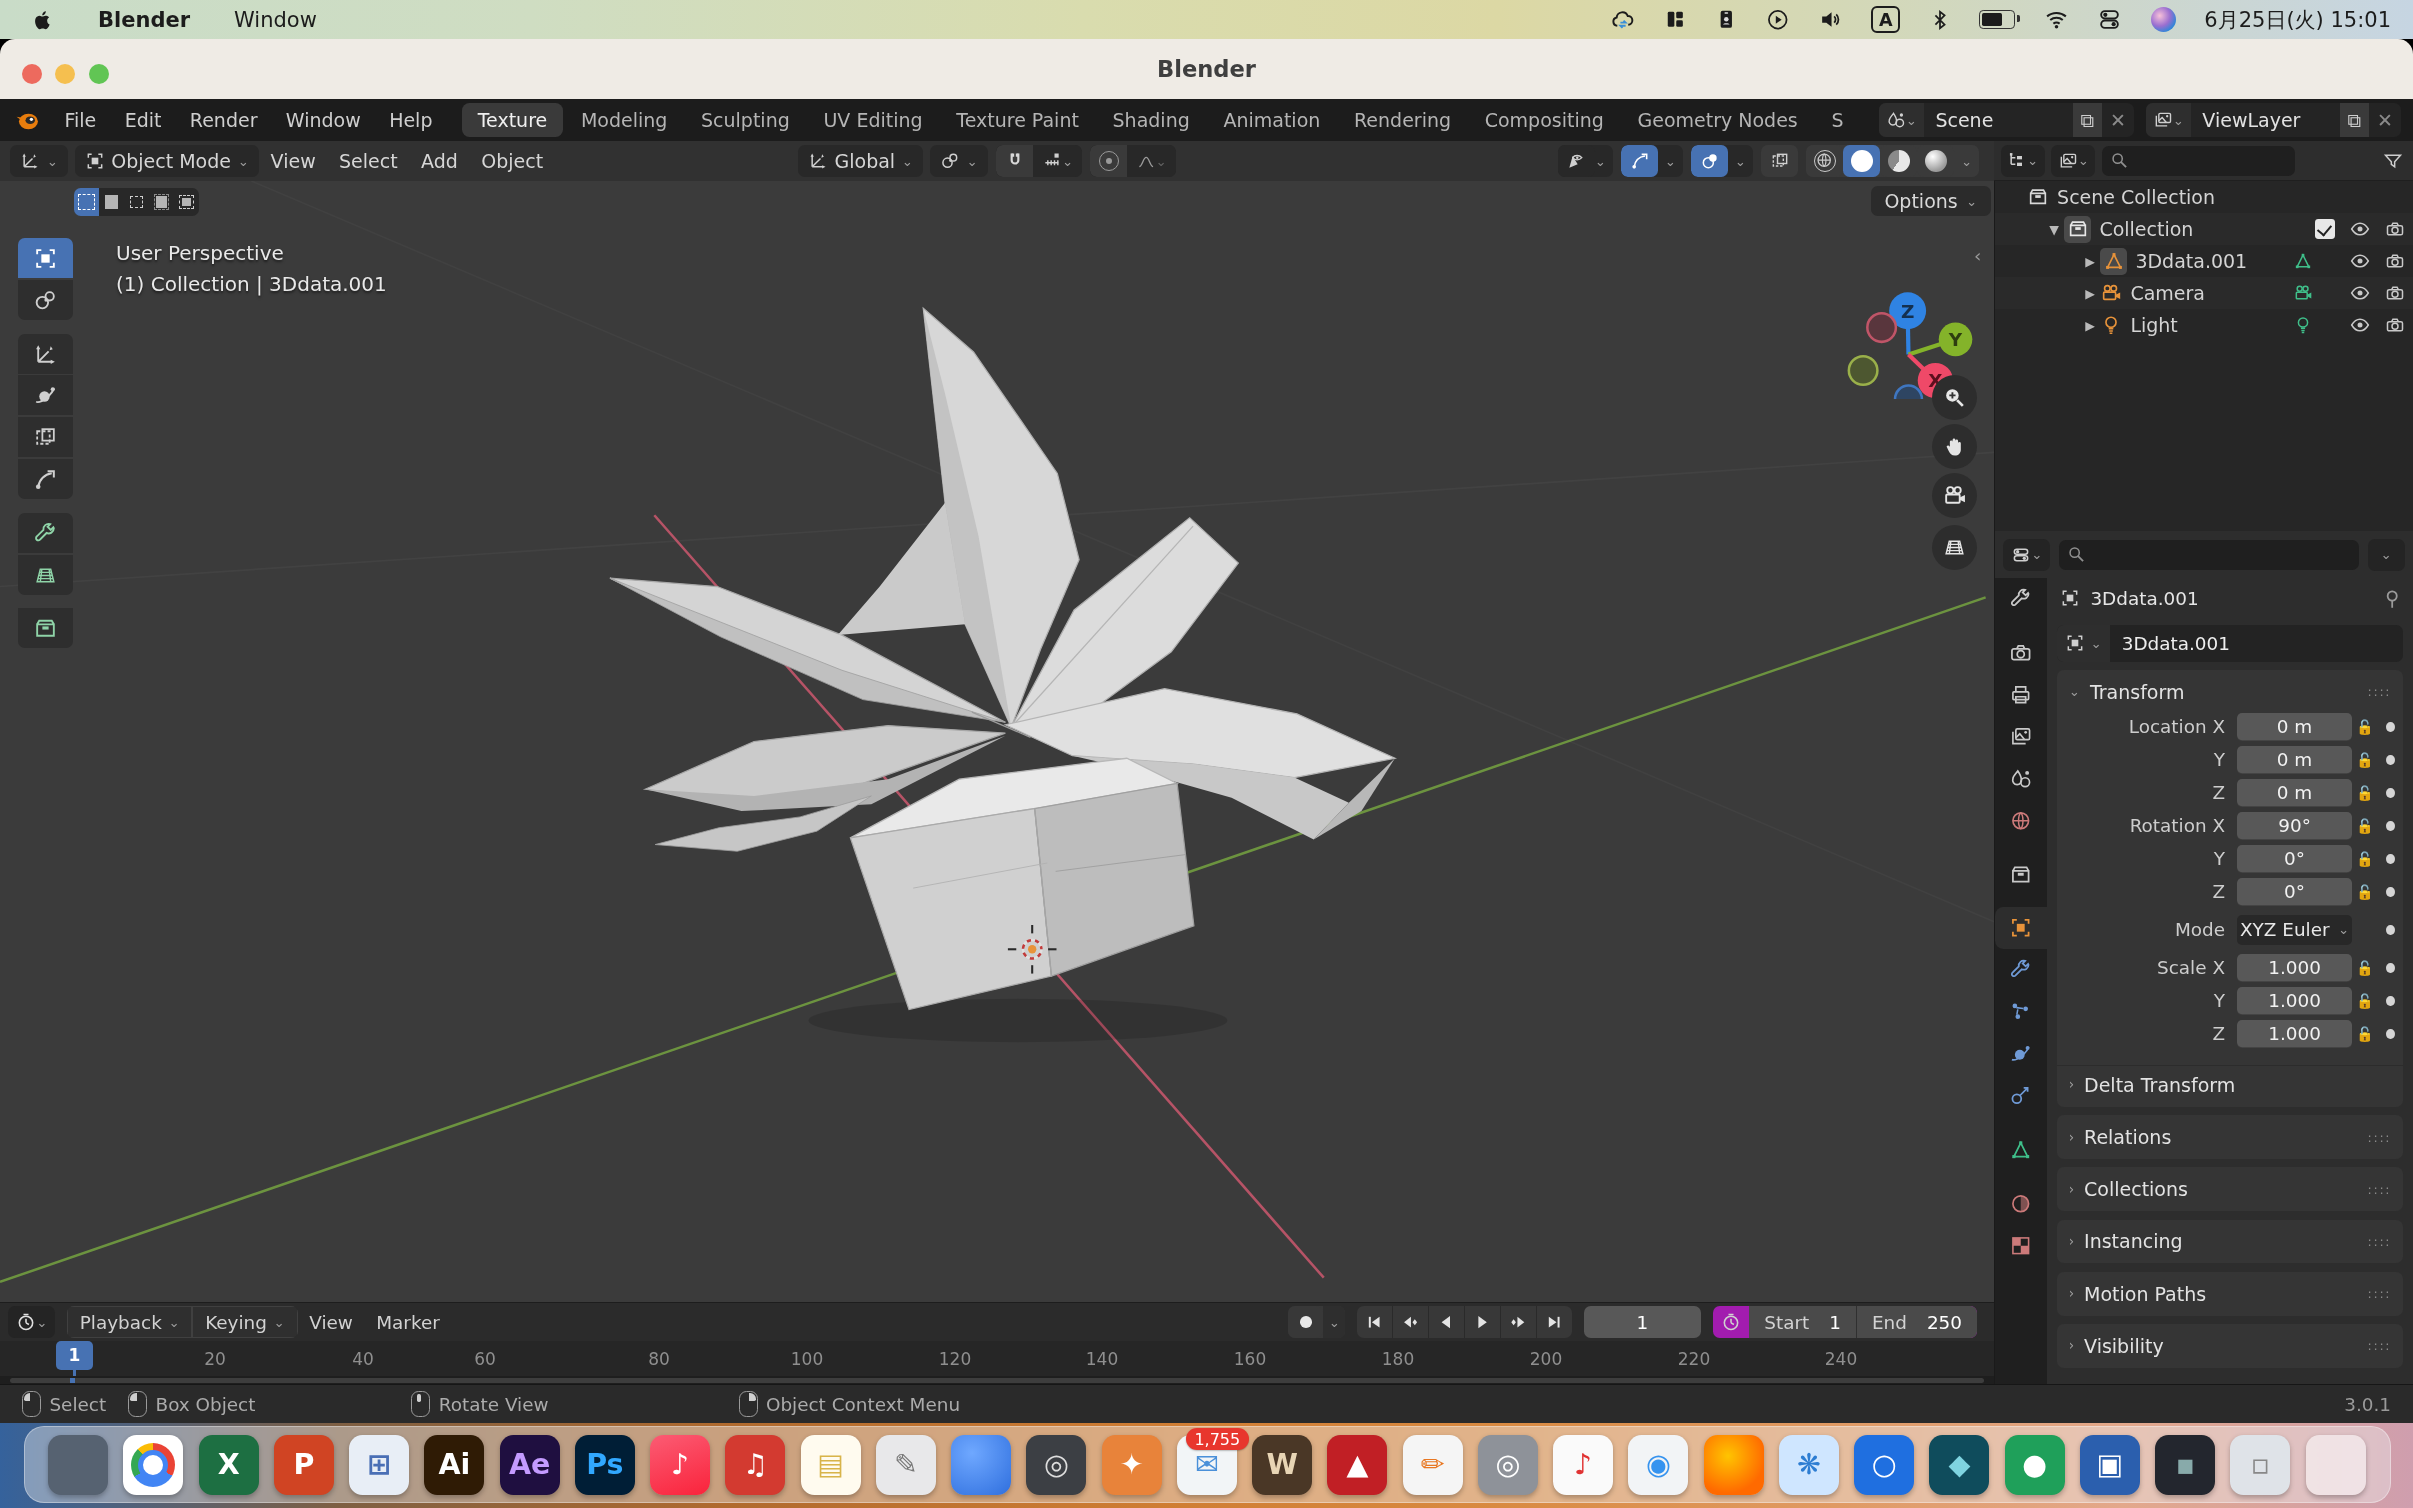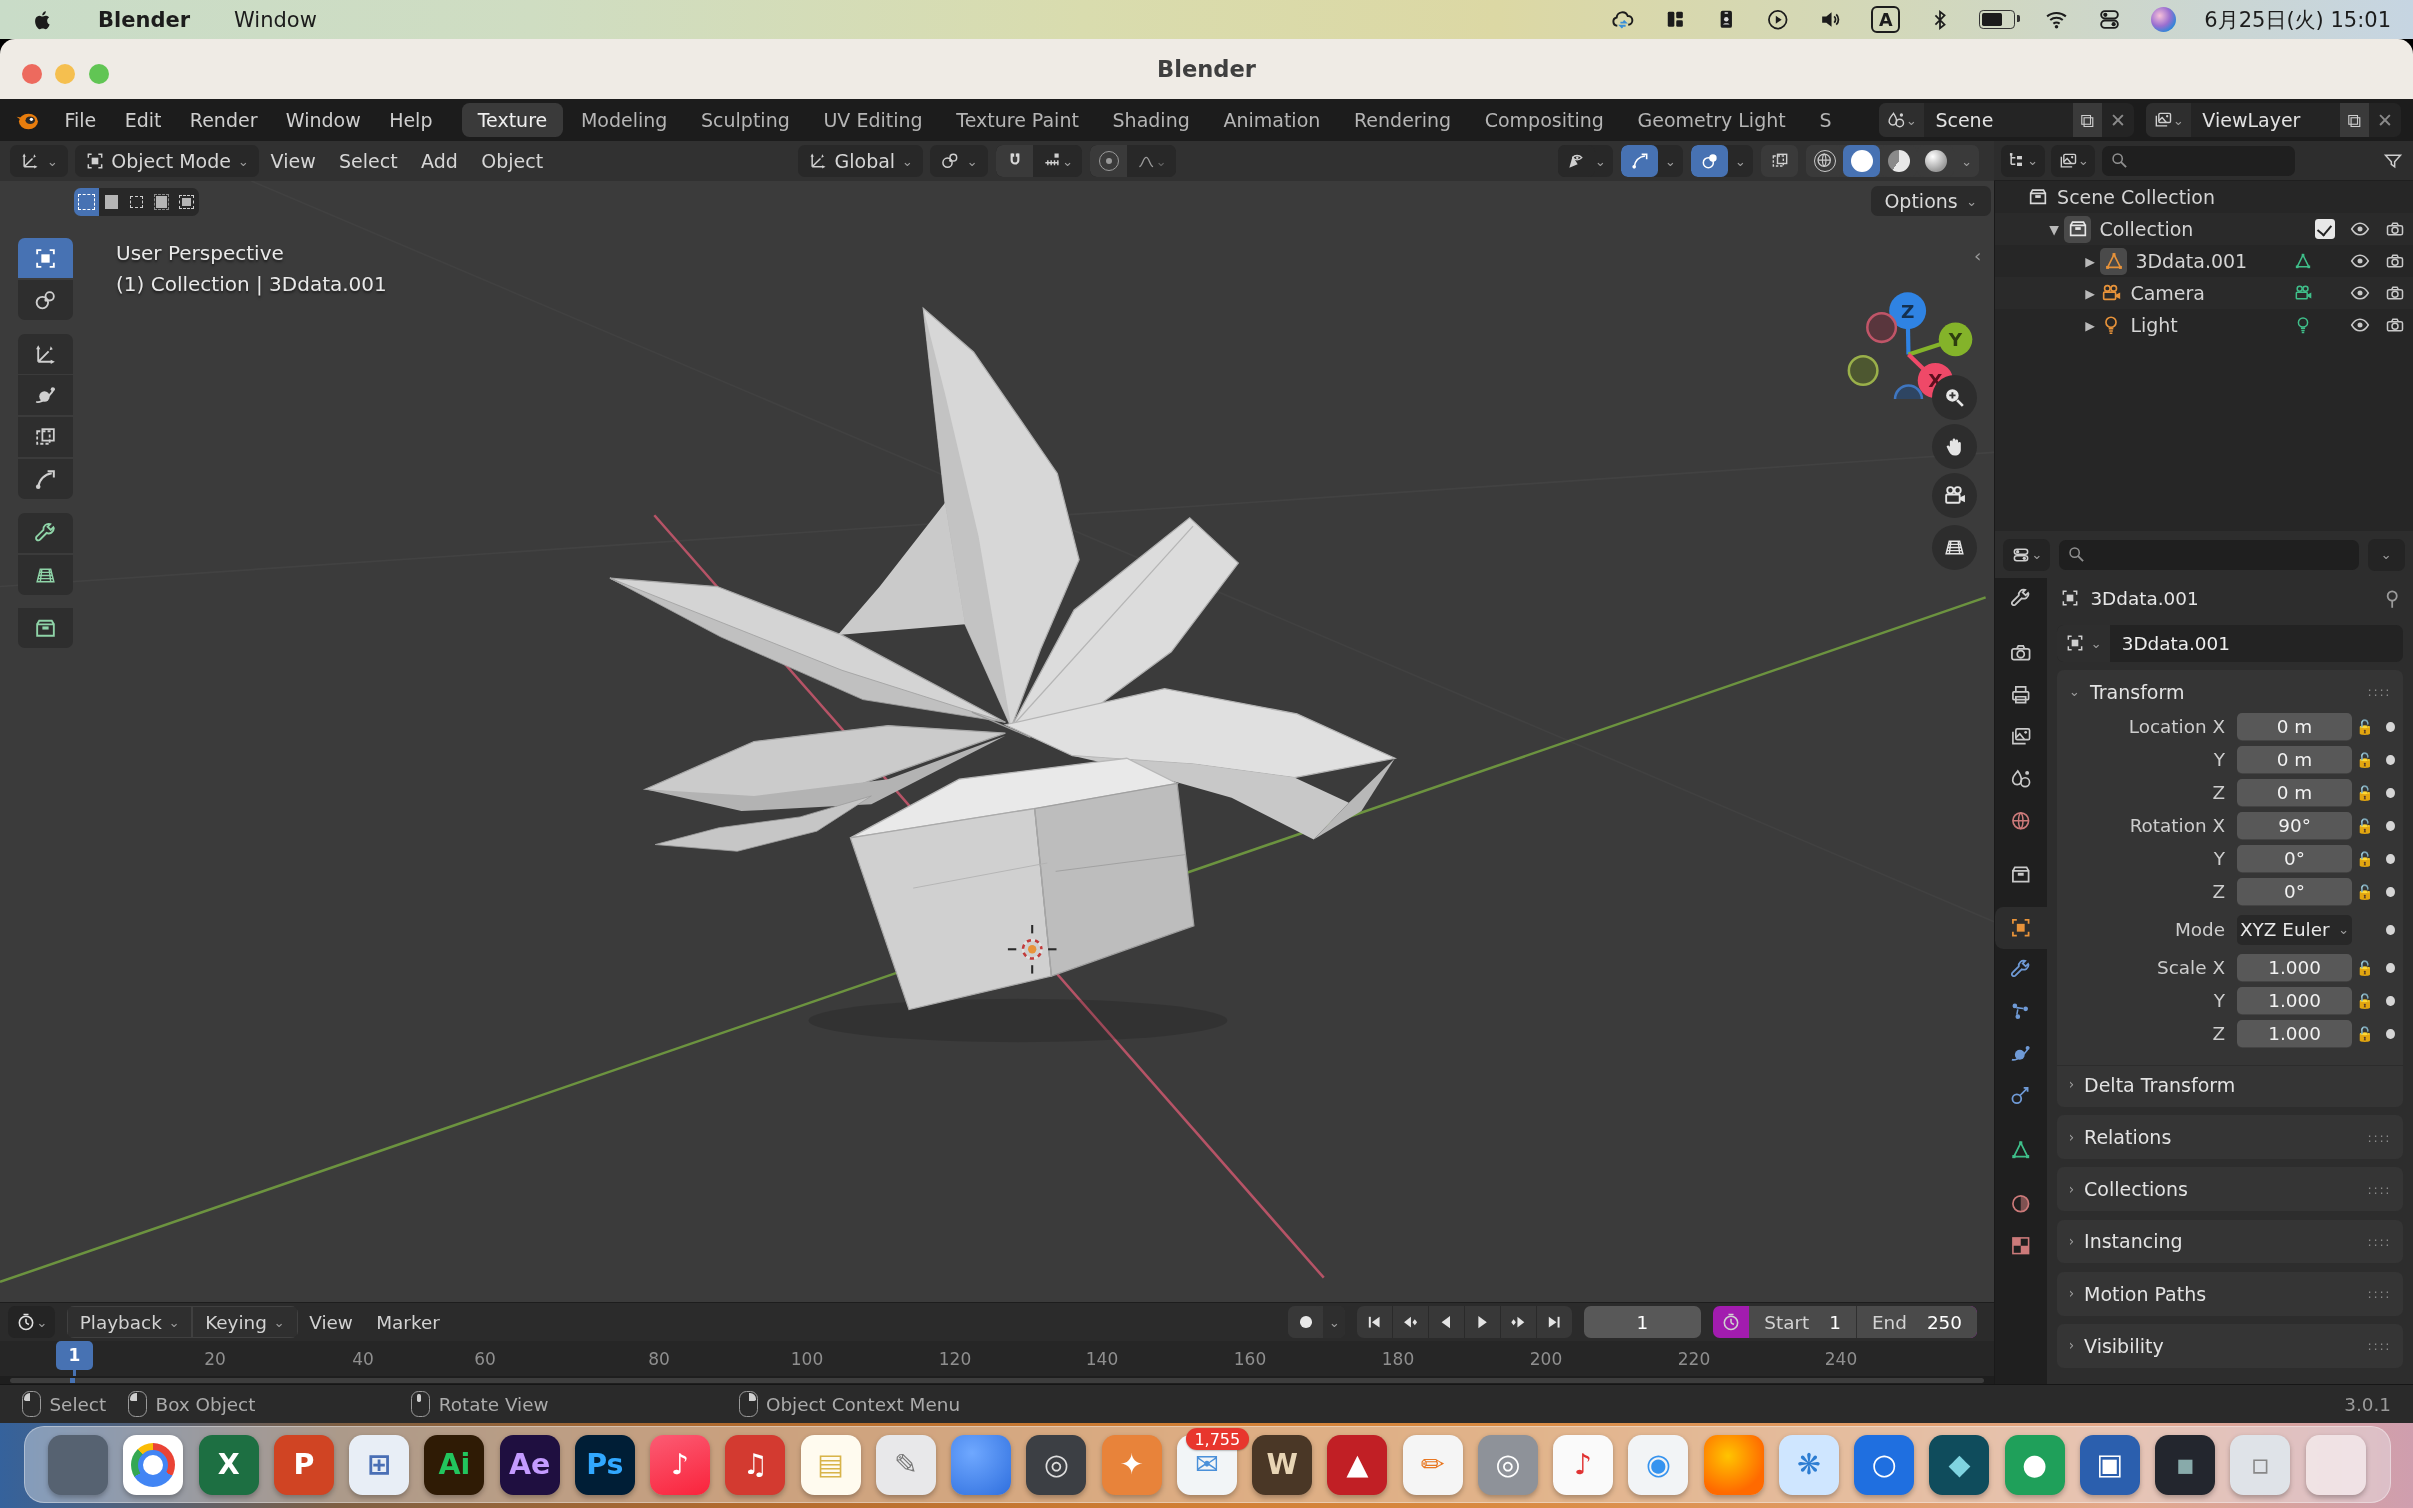--- a/index.html
+++ b/index.html
@@ -400,21 +400,21 @@
   <div id="workspace-tabs" class="row" style="margin-left:15px;gap:1.7px">
       <span class="wtab active">Texture</span>
       <span class="wtab">Modeling</span>
       <span class="wtab">Sculpting</span>
       <span class="wtab">UV Editing</span>
       <span class="wtab">Texture Paint</span>
       <span class="wtab">Shading</span>
       <span class="wtab">Animation</span>
       <span class="wtab">Rendering</span>
       <span class="wtab">Compositing</span>
-      <span class="wtab">Geometry Light</span>
+      <span class="wtab">Geometry Nodes</span>
       <span class="wtab">S</span>
     </div>
   <div class="row" style="margin-left:auto;margin-right:11.7px;gap:11.7px">
     <div class="idblock">
       <span class="seg">
           <svg class="ic" width="20" height="20" color="#cfcfcf" viewBox="0 0 24 24">
             <use href="#s-scene"></use>
           </svg>
           <span class="chev">⌄</span>
         </span>
@@ -1205,21 +1205,21 @@
 <div id="dock" class="abs">
     <div class="dicon" style="background: rgb(86, 98, 113); color: rgb(191, 227, 255);"></div>
     <div class="dicon" style="background: rgb(255, 255, 255);">
       <span style="width:44px;height:44px;border-radius:50%;background:conic-gradient(#ea4335 0 33%,#4285f4 33% 66%,#34a853 66% 88%,#fbbc05 88% 100%);display:flex;align-items:center;justify-content:center">
         <span style="width:20px;height:20px;border-radius:50%;background:#fff;border:5px solid #4285f4"></span>
       </span>
     </div>
     <div class="dicon" style="background: rgb(29, 111, 66); color: rgb(255, 255, 255);">X</div>
     <div class="dicon" style="background: rgb(208, 68, 35); color: rgb(255, 255, 255);">P</div>
     <div class="dicon" style="background: rgb(232, 238, 246); color: rgb(74, 111, 181);">⊞</div>
-    <div class="dicon" style="background: rgb(47, 27, 5); color: #22c55e;">Ai</div>
+    <div class="dicon" style="background: rgb(47, 27, 5); color: #ffffff;">Ai</div>
     <div class="dicon" style="background: rgb(31, 15, 64); color: rgb(196, 155, 255);">Ae</div>
     <div class="dicon" style="background: rgb(0, 30, 54); color: rgb(49, 168, 255);">Ps</div>
     <div class="dicon" style="background: linear-gradient(160deg, rgb(251, 92, 116), rgb(250, 35, 59)); color: rgb(255, 255, 255);">♪</div>
     <div class="dicon" style="background: rgb(211, 58, 48); color: rgb(255, 255, 255);">♫</div>
     <div class="dicon" style="background: rgb(255, 251, 239); color: rgb(216, 180, 74);">▤</div>
     <div class="dicon" style="background: rgb(232, 232, 234); color: rgb(119, 119, 119);">✎</div>
     <div class="dicon" style="background: radial-gradient(circle at 35% 30%, rgb(111, 168, 255), rgb(47, 111, 222)); color: rgb(255, 255, 255);"></div>
     <div class="dicon" style="background: rgb(60, 63, 68); color: rgb(221, 221, 221);">◎</div>
     <div class="dicon" style="background: rgb(232, 131, 58); color: rgb(255, 255, 255);">✦</div>
     <div class="dicon" style="background: rgb(242, 245, 247); color: rgb(74, 144, 217);">✉<span class="dbadge">1,755</span></div>

